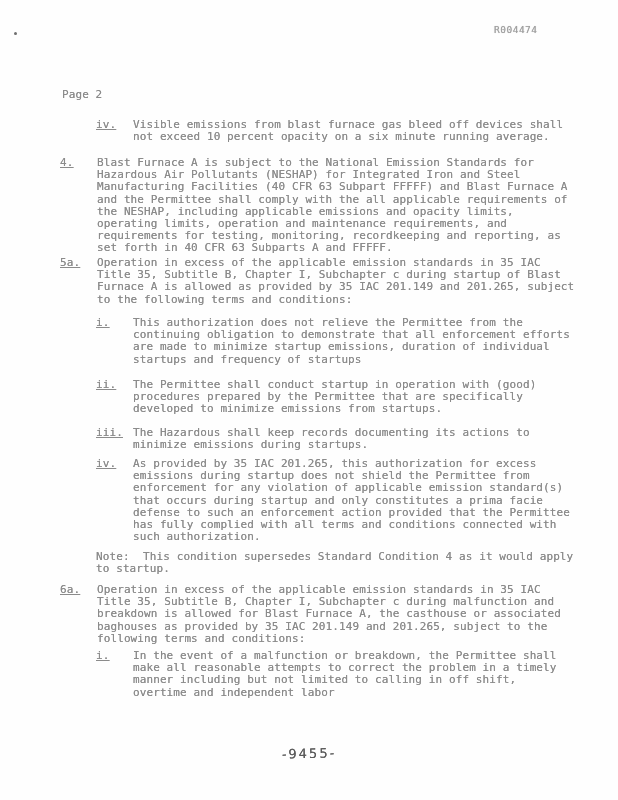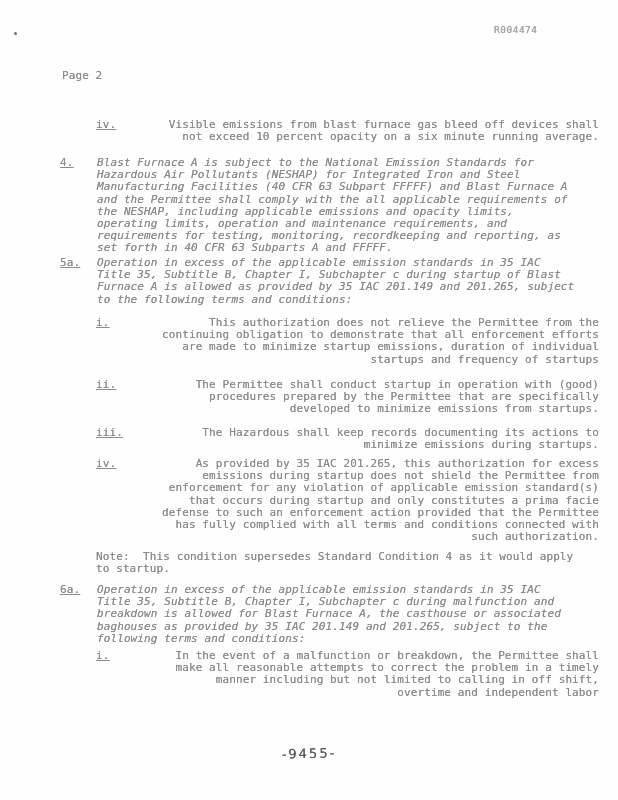--- a/index.html
+++ b/index.html
@@ -27,41 +27,41 @@
     position: absolute;
     top: 24px;
     left: 494px;
     font-size: 9.5px;
     color: #a0a0a0;
     letter-spacing: 0.5px;
     text-shadow: 0 0 0.7px rgba(150,150,150,0.8);
   }
   .page-label {
     position: absolute;
-    top: 70px;
+    top: 89px;
     left: 62px;
   }
   .block { position: absolute; }
   .block .item-label {
     position: absolute;
     top: 0;
     text-decoration: underline;
   }
   .block .item-body {
     position: absolute;
     top: 0;
   }
   
   .lvl1 { left: 60px; }
   .lvl1 .item-label { left: 0; }
-  .lvl1 .item-body { left: 37px; width: 500px; font-style: italic; }
+  .lvl1 .item-body { left: 37px; width: 500px; }
   
   .lvl2 { left: 96px; }
   .lvl2 .item-label { left: 0; }
-  .lvl2 .item-body { left: 37px; width: 466px; text-align: right; }
+  .lvl2 .item-body { left: 37px; width: 466px; }
   
   .note-block { left: 96px; }
   .note-block .item-body { left: 0; width: 500px; }
   .footer-number {
     position: absolute;
     top: 746px;
     left: 0;
     width: 618px;
     text-align: center;
     font-family: "DejaVu Sans", "Liberation Sans", sans-serif;

